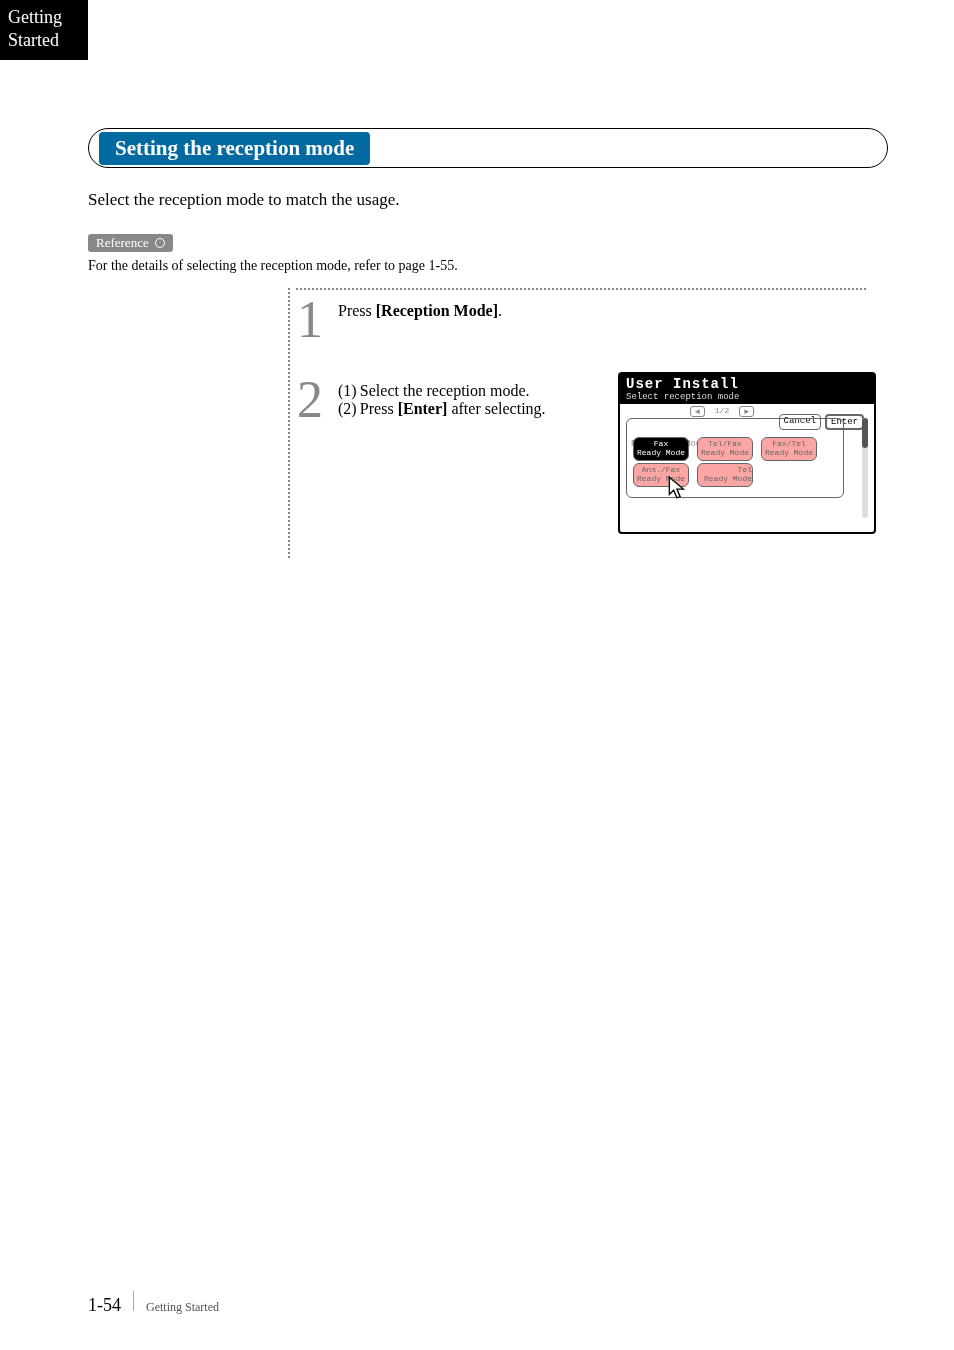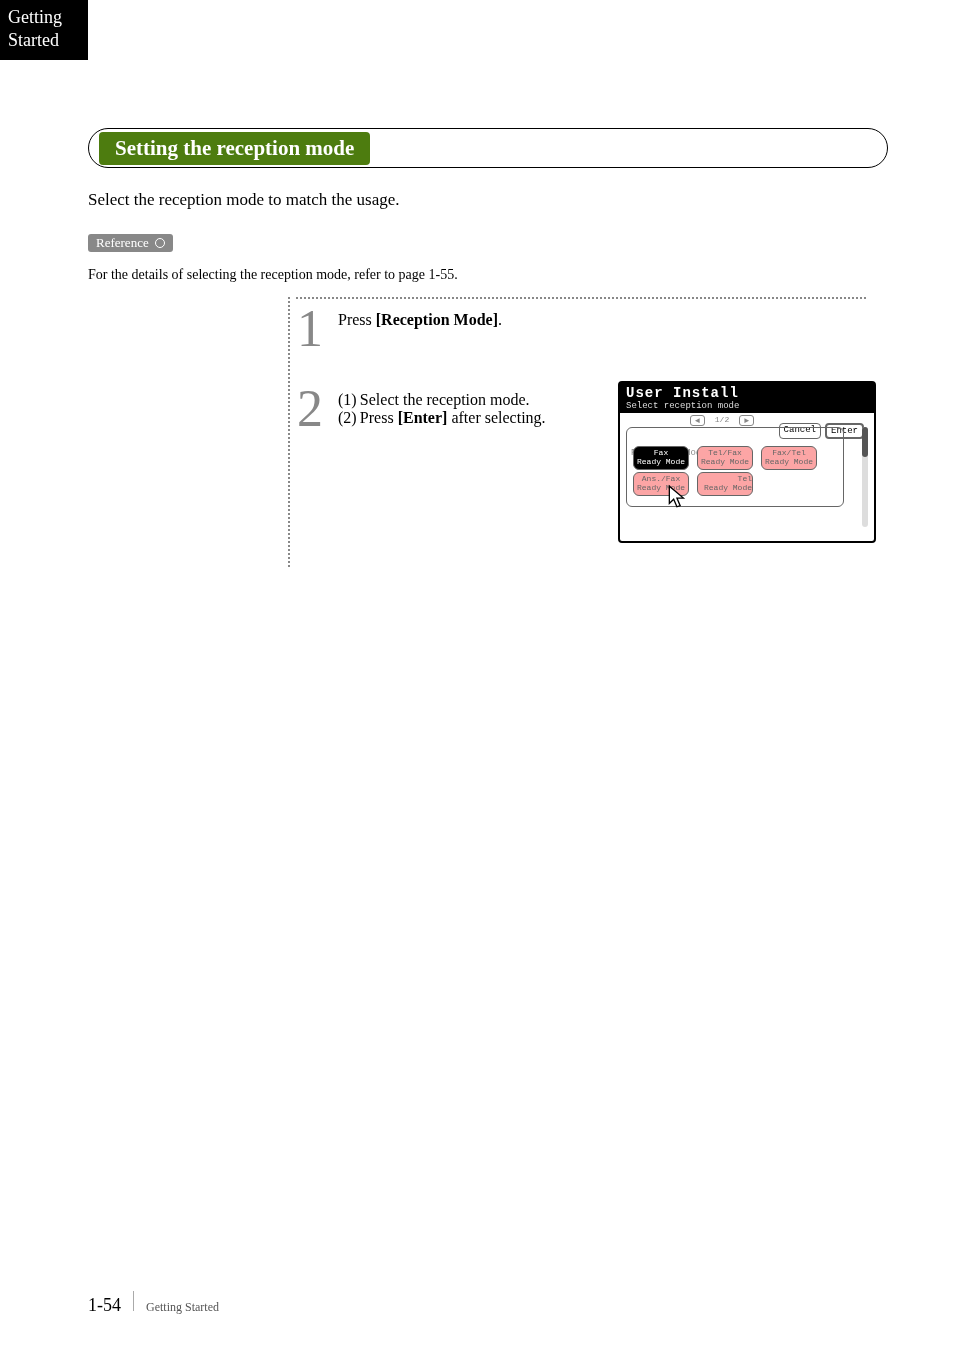--- a/index.html
+++ b/index.html
@@ -29,21 +29,21 @@
     }
     .section-title-pill {
       position: relative;
       border: 1px solid #000;
       border-radius: 22px;
       height: 40px;
       display: flex;
       align-items: center;
     }
     .section-title-bar {
-      background: #4d7c0f;
+      background: #0369a1;
       color: #fff;
       font-weight: bold;
       font-size: 21px;
       padding: 4px 16px;
       border-radius: 4px;
       margin-left: 10px;
     }
 
     .lead { margin-top: 18px; font-size: 17px; }
     .ref-label {
@@ -54,21 +54,21 @@
       border-radius: 3px;
       margin-top: 24px;
     }
     .ref-circle {
       display: inline-block;
       width: 10px; height: 10px;
       border: 1px solid #fff;
       border-radius: 50%;
       margin-left: 6px;
     }
-    .ref-text { margin-top: 15px; font-size: 14px; }
+    .ref-text { margin-top: 6px; font-size: 14px; }
 
     .steps {
       position: relative;
       margin-top: 20px;
       margin-left: 200px;
     }
     .dotted-rule {
       position: absolute;
       top: -6px; left: 8px;
       width: 570px;

